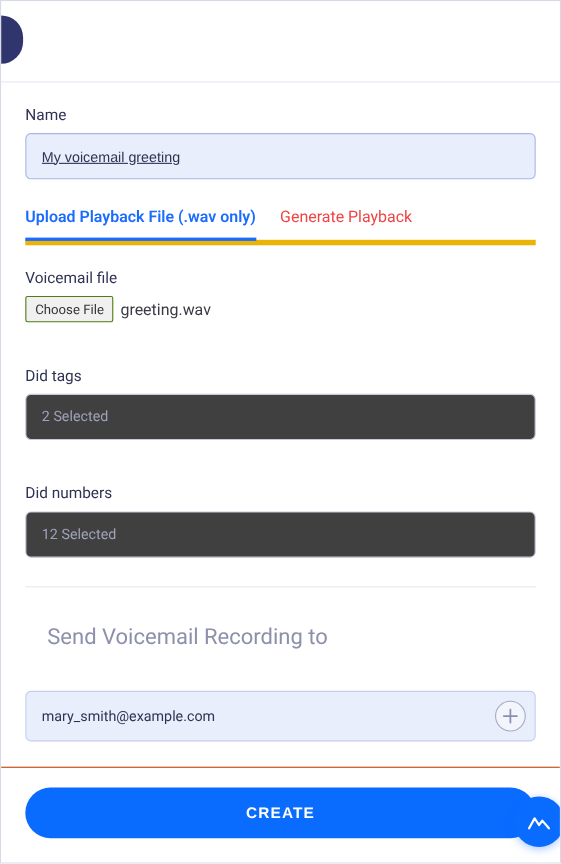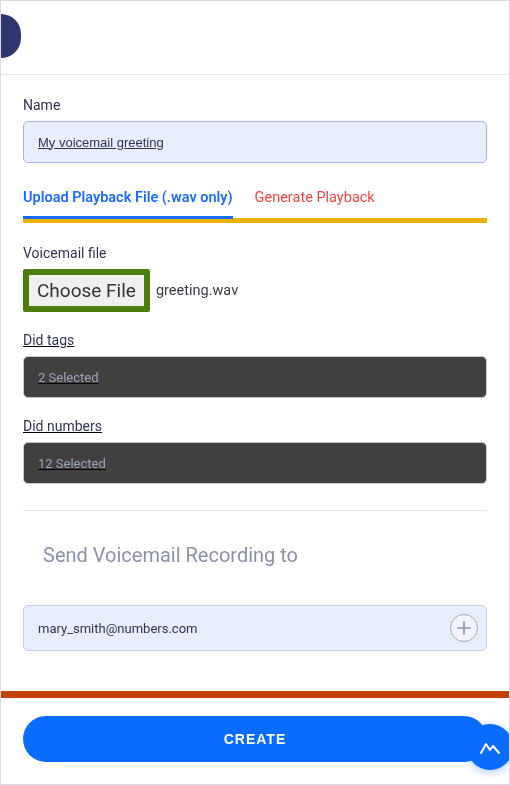--- a/index.html
+++ b/index.html
@@ -77,36 +77,35 @@
     margin-top: 22px;
   }
   .file-row {
     display: flex;
     align-items: center;
     margin-top: 6px;
     gap: 6px;
   }
   .choose-file-btn {
     background: #f0f0f0;
-    border: 6px solid #4d7c0f;
+    border: 1px solid #4d7c0f;
     border-radius: 2px;
     padding: 4px 8px;
-    font-size: 19px;
+    font-size: 12px;
     font-family: inherit;
     cursor: pointer;
     color: #333;
   }
   .filename {
     font-size: 14.5px;
     color: #3a3a45;
     text-align: center;
   }
   .input-group {
-    margin-top: 20px;
-    text-decoration: underline;
+    margin-top: 41px;
   }
   .select-input {
     width: 100%;
     height: 42px;
     border: 1px solid #c7cadd;
     border-radius: 5px;
     padding: 0 14px;
     font-size: 13px;
     color: #9ea2b8;
     background: #404040;
@@ -151,21 +150,21 @@
     justify-content: center;
     cursor: pointer;
   }
   .plus-btn svg { display: block; }
   .footer {
     position: absolute;
     bottom: 0;
     left: 0;
     right: 0;
     padding: 18px 22px 22px 22px;
-    border-top: 7px solid #c2410c;
+    border-top: 1px solid #c2410c;
     background: #fff;
   }
   .create-btn {
     width: 100%;
     height: 46px;
     background: #0a6bff;
     border: none;
     border-radius: 23px;
     color: #fff;
     font-size: 14px;
@@ -225,21 +224,21 @@
     <div class="select-input">
       <span>12 Selected</span>
     </div>
   </div>
 
   <hr class="divider">
 
   <div class="send-section-title">Send Voicemail Recording to</div>
 
   <div class="email-row">
-    <span class="email-text">mary_smith@numbers.com</span>
+    <span class="email-text">mary_smith@example.com</span>
     <div class="plus-btn">
       <svg width="14" height="14" viewBox="0 0 14 14">
         <path d="M7 1 L7 13 M1 7 L13 7" stroke="#8b8fae" stroke-width="1.6" stroke-linecap="round"></path>
       </svg>
     </div>
   </div>
 
 </div>
 
 <div class="footer">

